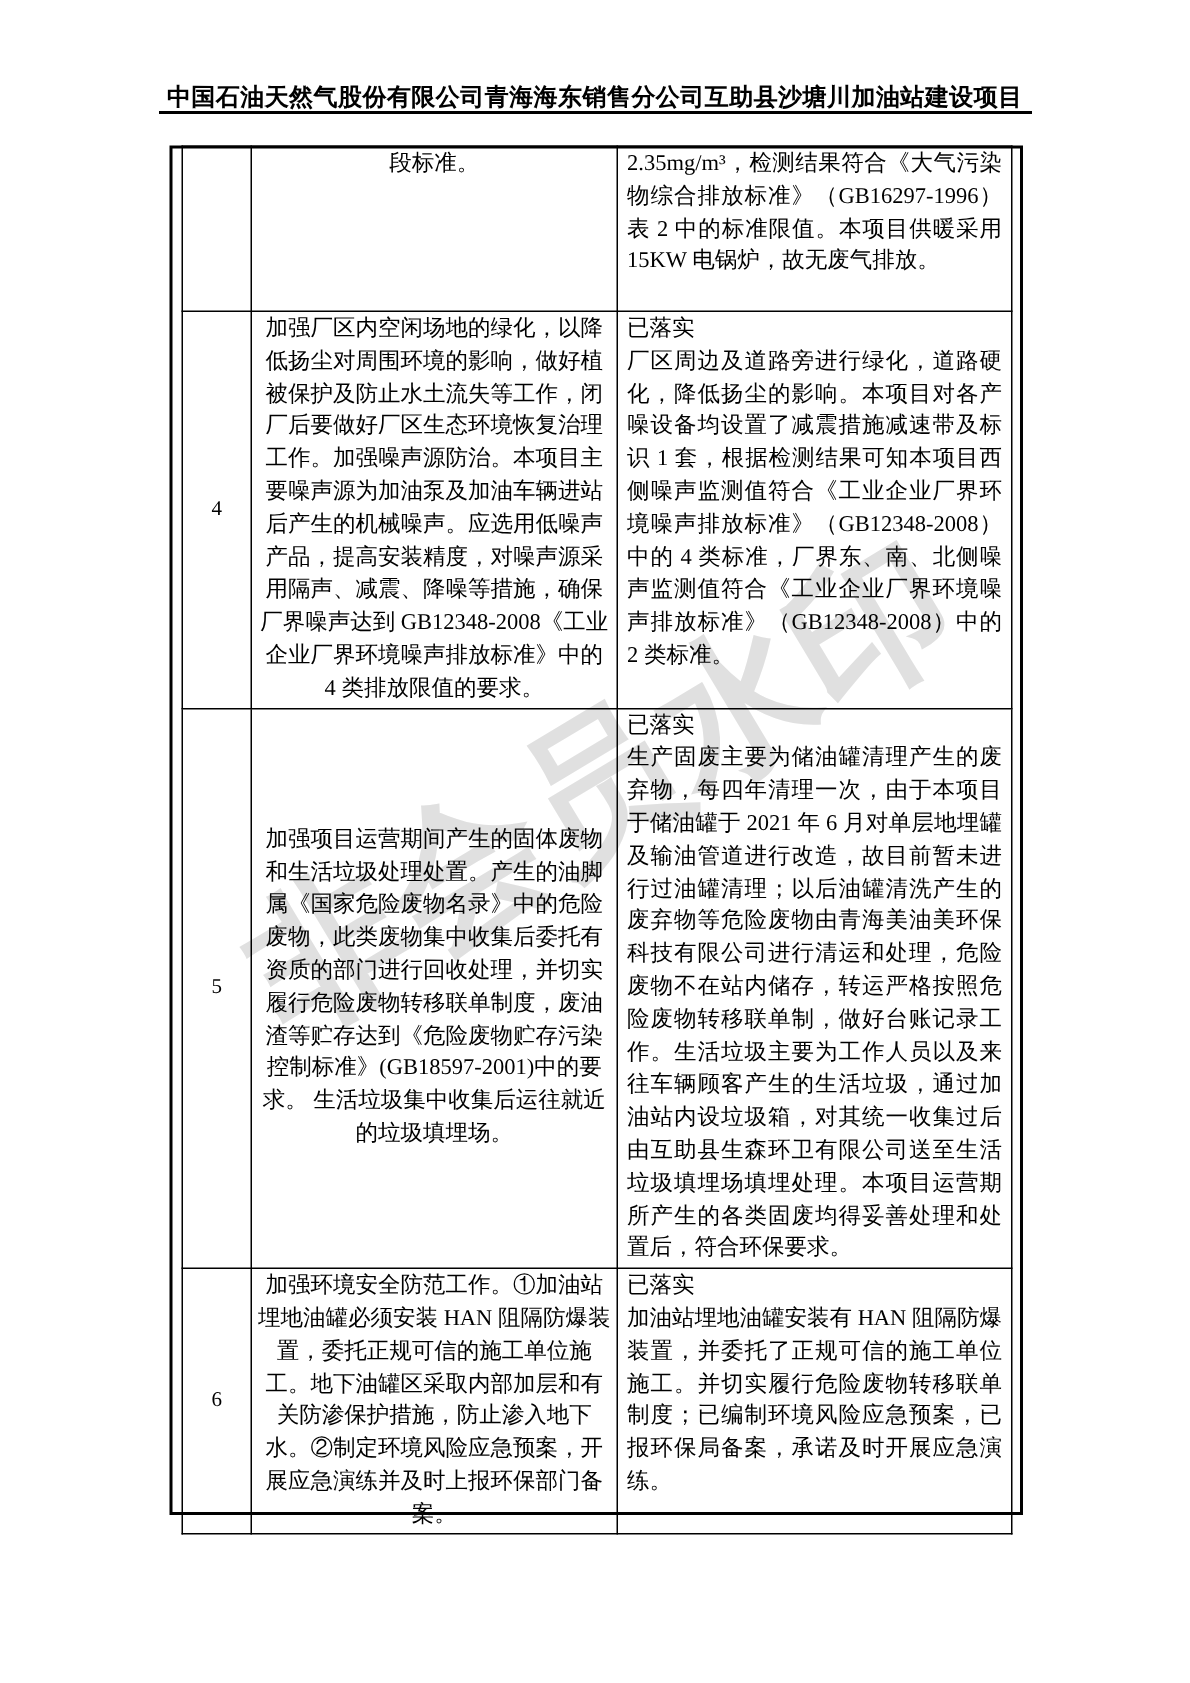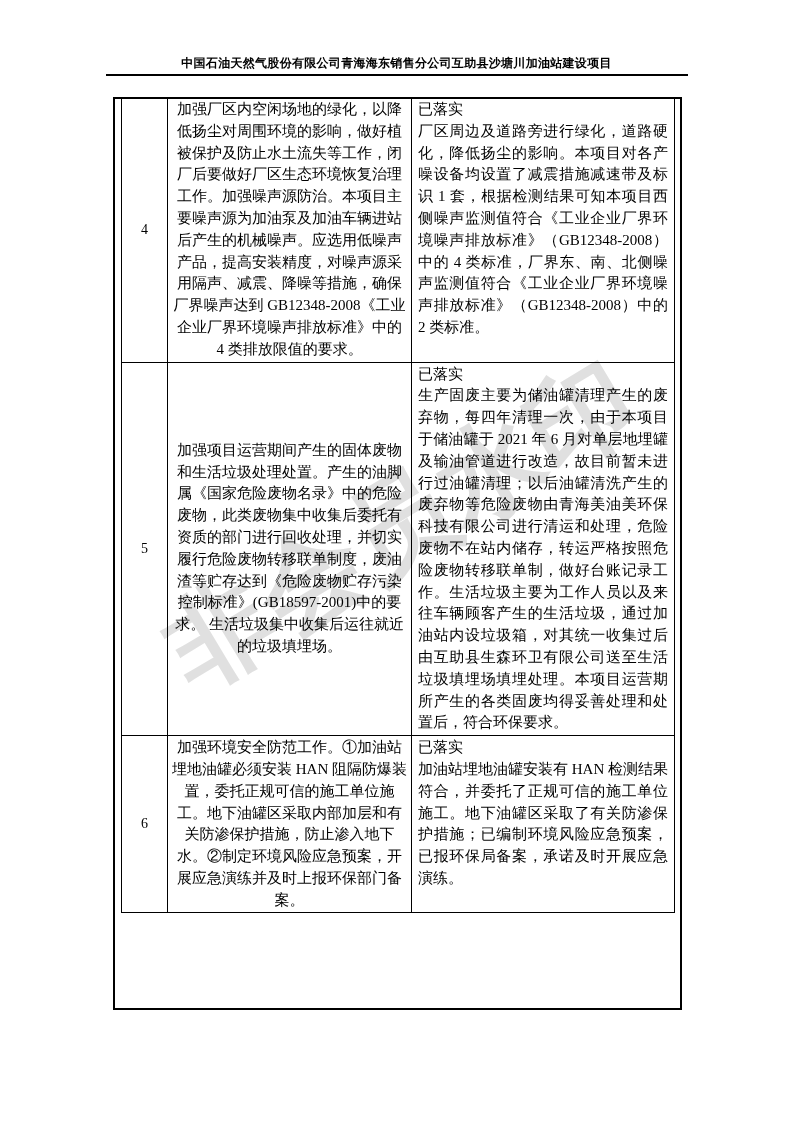--- a/index.html
+++ b/index.html
@@ -8,21 +8,21 @@
     width:793px;height:1122px;
     background:#ffffff;
     overflow:hidden;
     font-family:"Liberation Serif","DejaVu Serif",serif;
     color:#000;
   }
   
   .doc-title{
     position:absolute;top:55px;left:0;width:100%;
     text-align:center;
-    font-size:12px;font-weight:bold;letter-spacing:0.3px;
+    font-size:16px;font-weight:bold;letter-spacing:0.3px;
     white-space:nowrap;
   }
   .header-rule{
     position:absolute;top:74px;left:106px;width:582px;height:0;
     border-top:2px solid #000;
   }
   
   .watermark{
     position:absolute;left:175px;top:608px;
     font-size:105px;line-height:105px;
@@ -85,20 +85,25 @@
 
   <div class="outer-frame"></div>
 
   <table class="doc-table">
     <colgroup>
       <col style="width:46px">
       <col style="width:244px">
       <col style="width:263px">
     </colgroup>
     <tbody>
+        <tr class="row-cont">
+      <td class="num"></td>
+      <td class="measure">段标准。</td>
+      <td class="status">2.35mg/m³，检测结果符合《大气污染物综合排放标准》（GB16297-1996）表 2 中的标准限值。本项目供暖采用 15KW 电锅炉，故无废气排放。</td>
+    </tr>
     <tr class="row-4">
       <td class="num">4</td>
       <td class="measure"><span>加强厂区内空闲场地的绿化，以降低扬尘对周围环境的影响，做好植被保护及防止水土流失等工作，闭厂后要做好厂区生态环境恢复治理工作。加强噪声源防治。本项目主要噪声源为加油泵及加油车辆进站后产生的机械噪声。应选用低噪声产品，提高安装精度，对噪声源采用隔声、减震、降噪等措施，确保厂界噪声达到 GB12348-2008</span><span class="u">《工业企业厂界环境噪声排放标准》</span><span>中的 4 类排放限值的要求。</span></td>
       <td class="status">
         <div class="status-label">已落实</div>
         <span>厂区周边及道路旁进行绿化，道路硬化，降低扬尘的影响。本项目对各产噪设备均设置了减震措施减速带及标识 1 套，根据检测结果可知本项目西侧噪声监测值符合《工业企业厂界环境噪声排放标准》（GB12348-2008）中的 4 类标准，厂界东、南、北侧噪声监测值符合《工业企业厂界环境噪声排放标准》（GB12348-2008）中的 2 类标准。</span>
       </td>
     </tr>
     <tr class="row-5">
       <td class="num">5</td>
@@ -106,20 +111,20 @@
       <td class="status">
         <div class="status-label">已落实</div>
         <span>生产固废主要为储油罐清理产生的废弃物，每四年清理一次，由于本项目于储油罐于 2021 年 6 月对单层地埋罐及输油管道进行改造，故目前暂未进行过油罐清理；以后油罐清洗产生的废弃物等危险废物由青海美油美环保科技有限公司进行清运和处理，危险废物不在站内储存，转运严格按照危险废物转移联单制，做好台账记录工作。生活垃圾主要为工作人员以及来往车辆顾客产生的生活垃圾，通过加油站内设垃圾箱，对其统一收集过后由互助县生森环卫有限公司送至生活垃圾填埋场填埋处理。本项目运营期所产生的各类固废均得妥善处理和处置后，符合环保要求。</span>
       </td>
     </tr>
     <tr class="row-6">
       <td class="num">6</td>
       <td class="measure">加强环境安全防范工作。①加油站埋地油罐必须安装 HAN 阻隔防爆装置，委托正规可信的施工单位施工。地下油罐区采取内部加层和有关防渗保护措施，防止渗入地下水。②制定环境风险应急预案，开展应急演练并及时上报环保部门备案。</td>
       <td class="status">
         <div class="status-label">已落实</div>
-        <span>加油站埋地油罐安装有 HAN 检测结果符合，并委托了正规可信的施工单位施工。地下油罐区采取了有关防渗保护措施；已编制环境风险应急预案，已报环保局备案，承诺及时开展应急演练。</span>
+        <span>加油站埋地油罐安装有 HAN 阻隔防爆装置，并委托了正规可信的施工单位施工。并切实履行危险废物转移联单制度；已编制环境风险应急预案，已报环保局备案，承诺及时开展应急演练。</span>
       </td>
     </tr>
   </tbody>
     </table>
 
 
 </div>
 
 </body></html>

